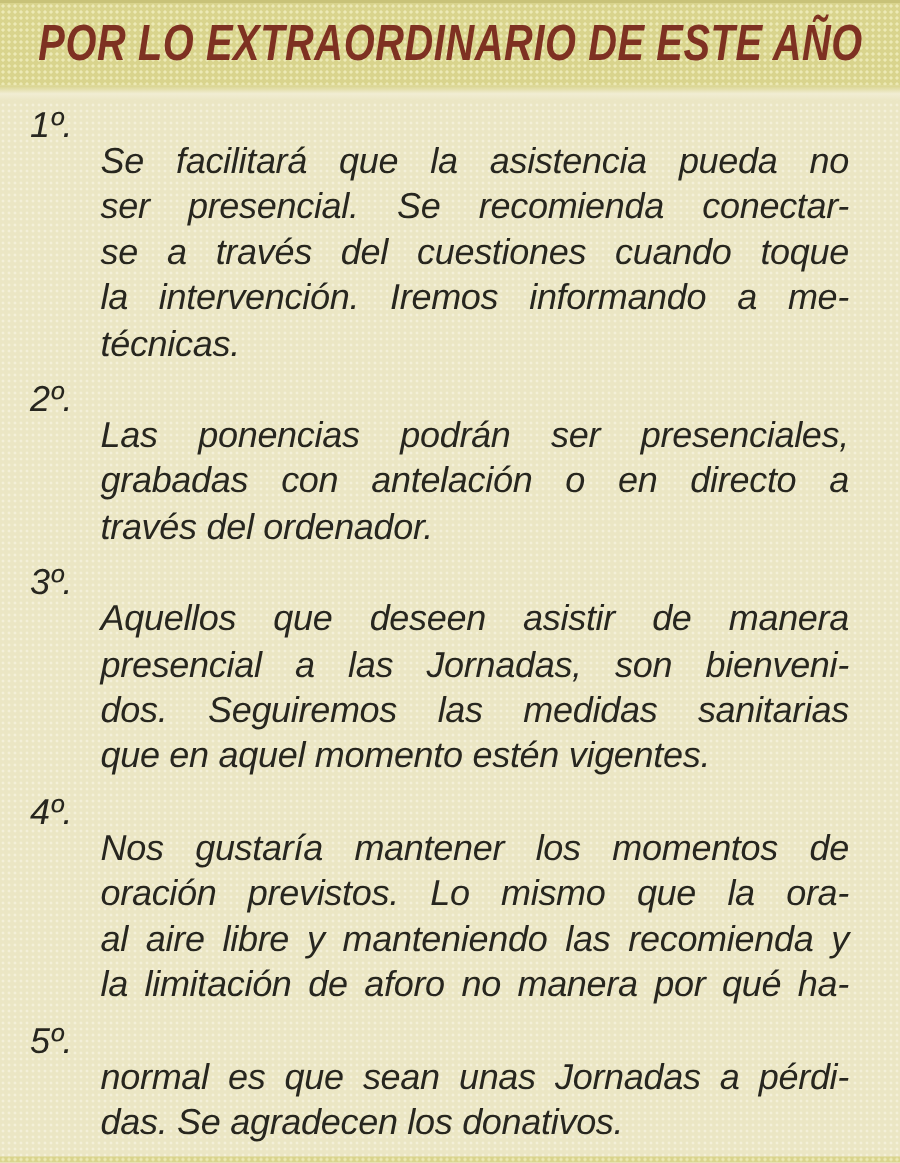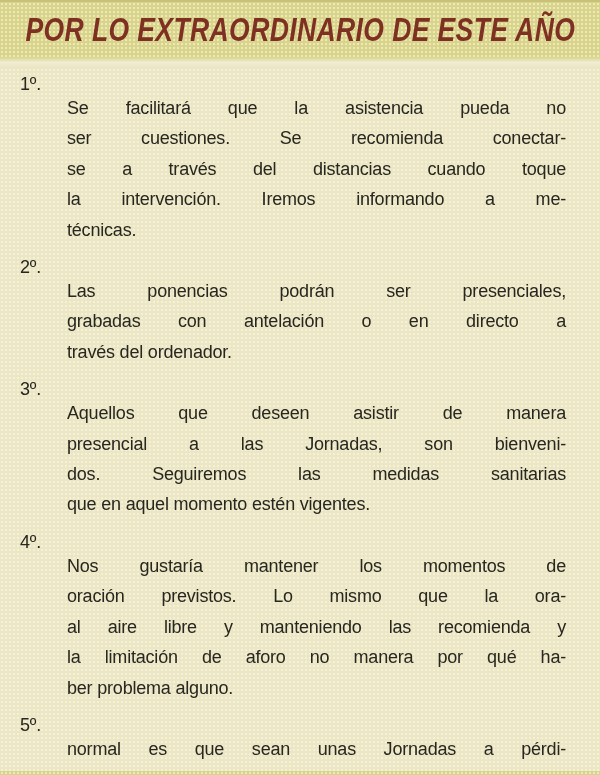--- a/index.html
+++ b/index.html
@@ -36,23 +36,24 @@
     transform-origin: center;
   }
   .band-fade {
     height: 10px; flex: none;
     background: linear-gradient(#d9d48d, #f1edd3 55%, #ebe6c4);
   }
   .content {
     flex: 1;
     padding: 2px 34px 0 20px;
     color: #27261f;
-    font-size: 18px;
+    font-size: 24px;
     line-height: 30.4px;
     letter-spacing: -0.2px;
+    font-style: italic;
   }
   .item { display: flex; margin-bottom: 7px; }
   .num { width: 47px; flex: none; }
   .body-col { flex: 1; min-width: 0; margin-top: 24px; }
   .line { text-align: justify; text-align-last: justify; }
   .line.last { text-align-last: left; }
   .bottom-strip {
     height: 9px; flex: none;
     background-color: #d9d48d;
     background-image: radial-gradient(circle, #edeab6 0.9px, rgba(0,0,0,0) 1.25px);
@@ -68,22 +69,22 @@
     <h1 class="title">POR LO EXTRAORDINARIO DE ESTE AÑO</h1>
   </header>
   <div class="band-fade"></div>
 
   <main class="content">
 
     <section class="item">
       <div class="num">1º.</div>
       <div class="body-col">
         <div class="line">Se facilitará que la asistencia pueda no</div>
-        <div class="line">ser cuestiones. Se recomienda conectar-</div>
-        <div class="line">se a través del distancias cuando toque</div>
+        <div class="line">ser presencial. Se recomienda conectar-</div>
+        <div class="line">se a través del cuestiones cuando toque</div>
         <div class="line">la intervención. Iremos informando a me-</div>
         <div class="line last">técnicas.</div>
       </div>
     </section>
 
     <section class="item">
       <div class="num">2º.</div>
       <div class="body-col">
         <div class="line">Las ponencias podrán ser presenciales,</div>
         <div class="line">grabadas con antelación o en directo a</div>
@@ -101,27 +102,27 @@
       </div>
     </section>
 
     <section class="item">
       <div class="num">4º.</div>
       <div class="body-col">
         <div class="line">Nos gustaría mantener los momentos de</div>
         <div class="line">oración previstos. Lo mismo que la ora-</div>
         <div class="line">al aire libre y manteniendo las recomienda y</div>
         <div class="line">la limitación de aforo no manera por qué ha-</div>
-        <div class="line last">ber problema alguno.</div>
       </div>
     </section>
 
     <section class="item">
       <div class="num">5º.</div>
       <div class="body-col">
         <div class="line">normal es que sean unas Jornadas a pérdi-</div>
+        <div class="line last">das. Se agradecen los donativos.</div>
       </div>
     </section>
 
   </main>
 
   <footer class="bottom-strip"></footer>
 </div>
 
 </body></html>

